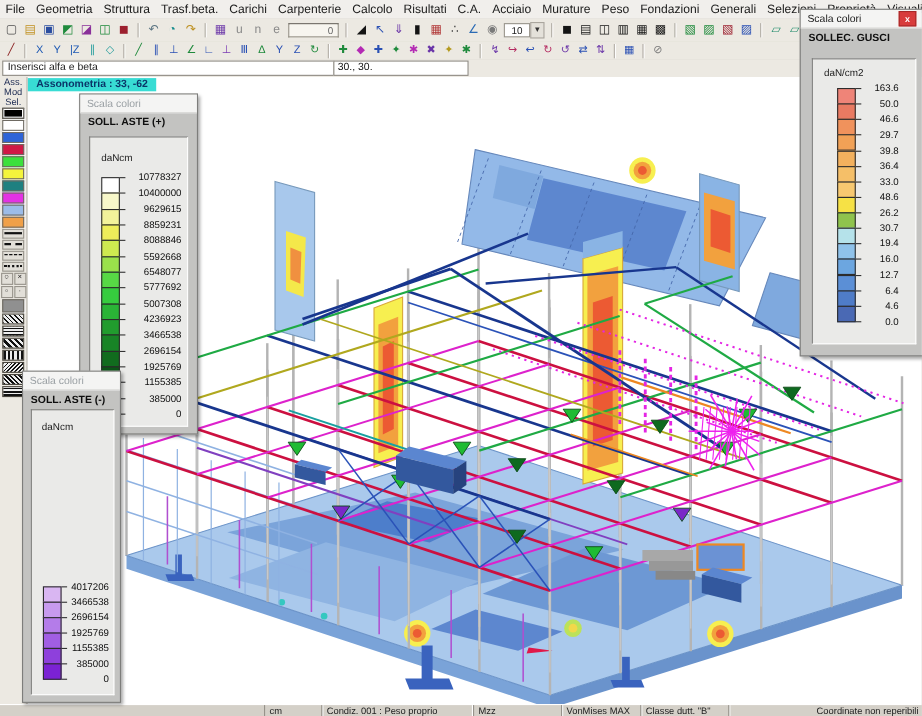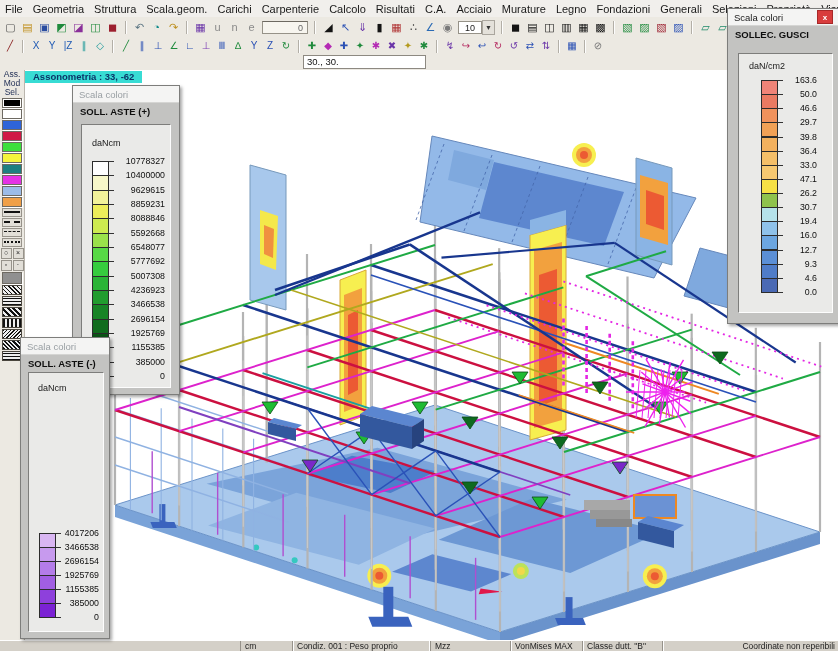--- a/index.html
+++ b/index.html
@@ -69,29 +69,29 @@
   .slabel{position:absolute;font-size:8.8px;color:#0e0e0e;text-align:right;white-space:nowrap}
   .stick{position:absolute;height:1px;background:#333;width:5px}
 </style>
 </head>
 <body>
 
 <div class="menubar" id="menubar">
     <span>File</span>
     <span>Geometria</span>
     <span>Struttura</span>
-    <span>Scala.geom.</span>
+    <span>Trasf.beta.</span>
     <span>Carichi</span>
     <span>Carpenterie</span>
     <span>Calcolo</span>
     <span>Risultati</span>
     <span>C.A.</span>
     <span>Acciaio</span>
     <span>Murature</span>
-    <span>Legno</span>
+    <span>Peso</span>
     <span>Fondazioni</span>
     <span>Generali</span>
     <span>Selezioni</span>
     <span>Proprietà</span>
     <span>Visualizza</span>
   </div>
 
 <div class="tbar" id="tbar1">
     <div class="grp">
       <div class="tbtn" style="color: rgb(80, 80, 80);">▢</div>
@@ -205,20 +205,21 @@
     <div class="grp">
       <div class="tbtn" style="color: rgb(42, 80, 180);">▦</div>
     </div>
     <div class="sep"></div>
     <div class="grp">
       <div class="tbtn" style="color: rgb(122, 122, 122);">⊘</div>
     </div>
   </div>
 
 <div class="promptrow">
+  <div class="prompt-label">Inserisci alfa e beta</div>
   <div class="prompt-input">30., 30.</div>
 </div>
 
 <div class="sidebar" id="sidebar">
     <div class="mode">Ass.</div>
     <div class="mode">Mod</div>
     <div class="mode">Sel.</div>
     <div class="sw sel" style="background: rgb(0, 0, 0);"></div>
     <div class="sw" style="background: rgb(255, 255, 255);"></div>
     <div class="sw" style="background: rgb(46, 100, 216);"></div>
@@ -620,33 +621,33 @@
       <div class="slabel" style="right: 15px; top: 49.3px; left: 43px;">46.6</div>
       <div class="stick" style="left: 39px; top: 68.4px;"></div>
       <div class="slabel" style="right: 15px; top: 63.4px; left: 43px;">29.7</div>
       <div class="stick" style="left: 39px; top: 82.5px;"></div>
       <div class="slabel" style="right: 15px; top: 77.5px; left: 43px;">39.8</div>
       <div class="stick" style="left: 39px; top: 96.7px;"></div>
       <div class="slabel" style="right: 15px; top: 91.7px; left: 43px;">36.4</div>
       <div class="stick" style="left: 39px; top: 110.8px;"></div>
       <div class="slabel" style="right: 15px; top: 105.8px; left: 43px;">33.0</div>
       <div class="stick" style="left: 39px; top: 124.9px;"></div>
-      <div class="slabel" style="right: 15px; top: 119.9px; left: 43px;">47.1</div>
+      <div class="slabel" style="right: 15px; top: 119.9px; left: 43px;">48.6</div>
       <div class="stick" style="left: 39px; top: 139px;"></div>
       <div class="slabel" style="right: 15px; top: 134px; left: 43px;">26.2</div>
       <div class="stick" style="left: 39px; top: 153.2px;"></div>
       <div class="slabel" style="right: 15px; top: 148.2px; left: 43px;">30.7</div>
       <div class="stick" style="left: 39px; top: 167.3px;"></div>
       <div class="slabel" style="right: 15px; top: 162.3px; left: 43px;">19.4</div>
       <div class="stick" style="left: 39px; top: 181.4px;"></div>
       <div class="slabel" style="right: 15px; top: 176.4px; left: 43px;">16.0</div>
       <div class="stick" style="left: 39px; top: 195.6px;"></div>
       <div class="slabel" style="right: 15px; top: 190.6px; left: 43px;">12.7</div>
       <div class="stick" style="left: 39px; top: 209.7px;"></div>
-      <div class="slabel" style="right: 15px; top: 204.7px; left: 43px;">9.3</div>
+      <div class="slabel" style="right: 15px; top: 204.7px; left: 43px;">6.4</div>
       <div class="stick" style="left: 39px; top: 223.8px;"></div>
       <div class="slabel" style="right: 15px; top: 218.8px; left: 43px;">4.6</div>
       <div class="stick" style="left: 39px; top: 238px;"></div>
       <div class="slabel" style="right: 15px; top: 233px; left: 43px;">0.0</div>
     </div>
 </div>
 
 <div class="statusbar">
   <div class="scell" style="left:240px;width:44px">cm</div>
   <div class="scell" style="left:292px;width:128px">Condiz. 001 : Peso proprio</div>

